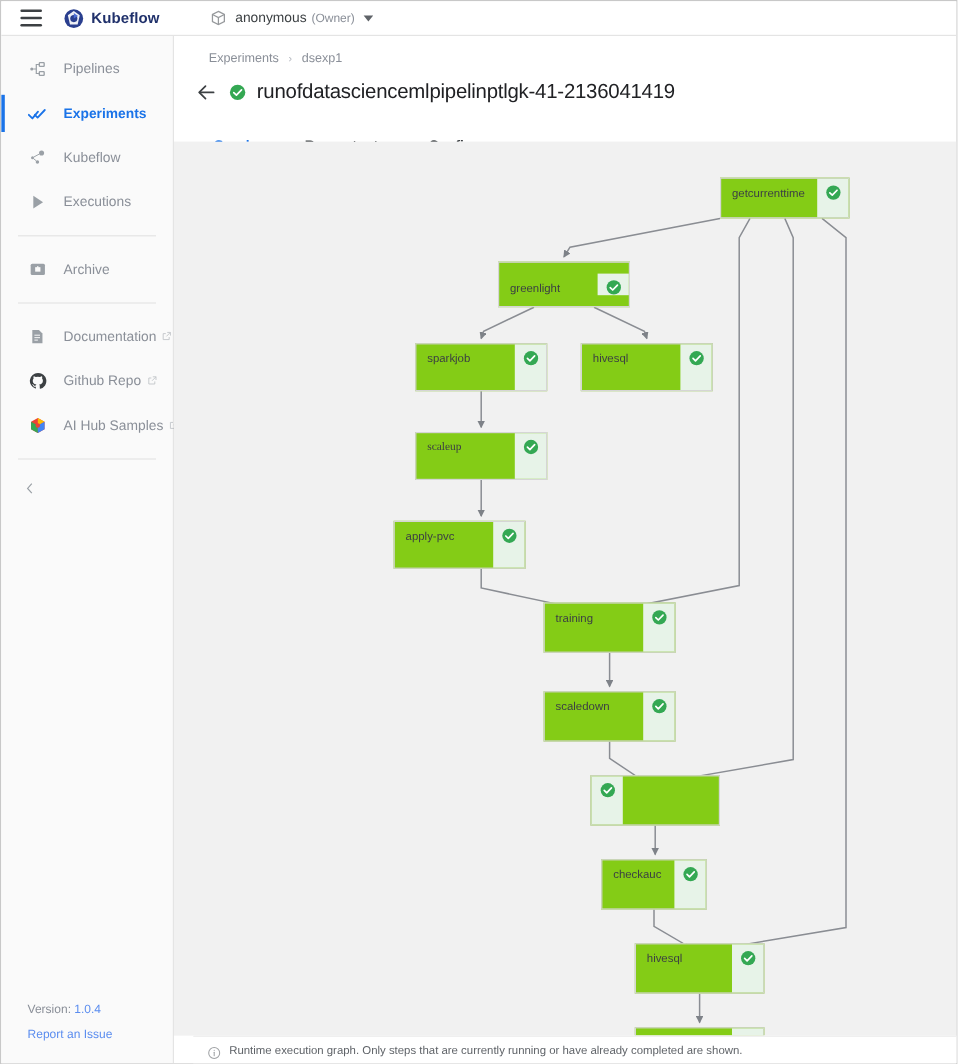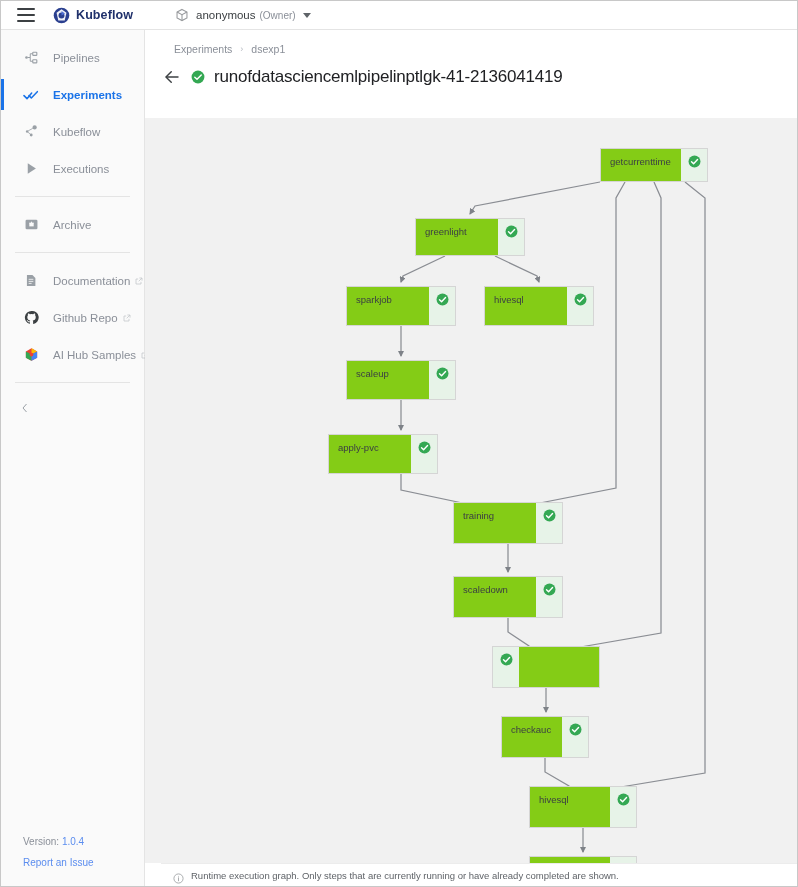--- a/index.html
+++ b/index.html
@@ -426,21 +426,21 @@
         <div class="node-status">
           <span class="chk">
             <svg width="13" height="13" viewBox="0 0 24 24">
                 <circle cx="12" cy="12" r="11" fill="#34a853"></circle>
                 <path d="M6.5 12.3 L10.3 16 L17.6 8.4" fill="none" stroke="#fff" stroke-width="2.6" stroke-linecap="round" stroke-linejoin="round"></path>
               </svg>
           </span>
         </div>
       </div>
 
-      <div class="node" style="left:270px; top:100px; width:110px; height:38px;">
+      <div class="node" style="left:270px; top:100px; width:110px; height:38px;align-items:center;">
         <div class="node-body">
           <span class="node-label">greenlight</span>
         </div>
         <div class="node-status">
           <span class="chk">
             <svg width="13" height="13" viewBox="0 0 24 24">
                 <circle cx="12" cy="12" r="11" fill="#34a853"></circle>
                 <path d="M6.5 12.3 L10.3 16 L17.6 8.4" fill="none" stroke="#fff" stroke-width="2.6" stroke-linecap="round" stroke-linejoin="round"></path>
               </svg>
           </span>
@@ -468,21 +468,21 @@
         <div class="node-status">
           <span class="chk">
             <svg width="13" height="13" viewBox="0 0 24 24">
                 <circle cx="12" cy="12" r="11" fill="#34a853"></circle>
                 <path d="M6.5 12.3 L10.3 16 L17.6 8.4" fill="none" stroke="#fff" stroke-width="2.6" stroke-linecap="round" stroke-linejoin="round"></path>
               </svg>
           </span>
         </div>
       </div>
 
-      <div class="node" style="left:201px; top:242px; width:110px; height:40px;">
+      <div class="node" style="left:201px; top:242px; width:110px; height:40px;font-family:Liberation Serif, serif;">
         <div class="node-body">
           <span class="node-label">scaleup</span>
         </div>
         <div class="node-status">
           <span class="chk">
             <svg width="13" height="13" viewBox="0 0 24 24">
                 <circle cx="12" cy="12" r="11" fill="#34a853"></circle>
                 <path d="M6.5 12.3 L10.3 16 L17.6 8.4" fill="none" stroke="#fff" stroke-width="2.6" stroke-linecap="round" stroke-linejoin="round"></path>
               </svg>
           </span>

